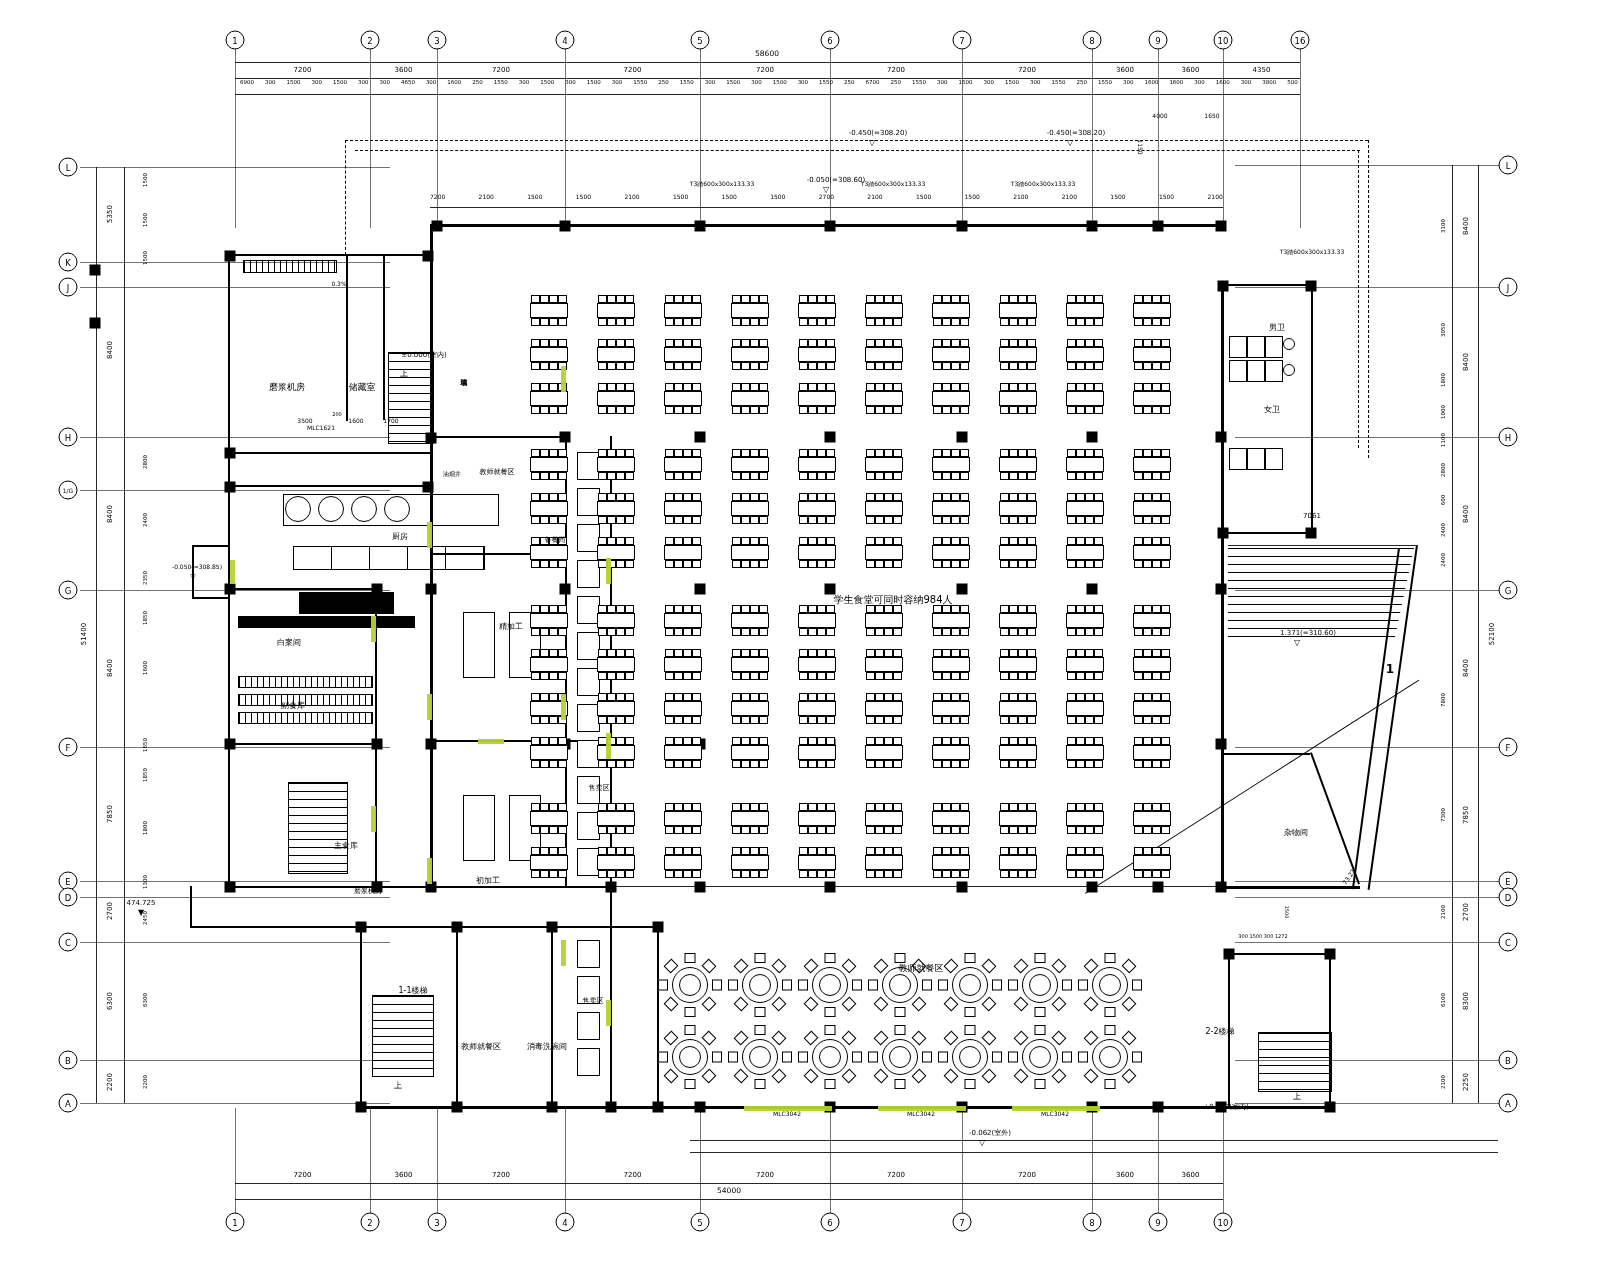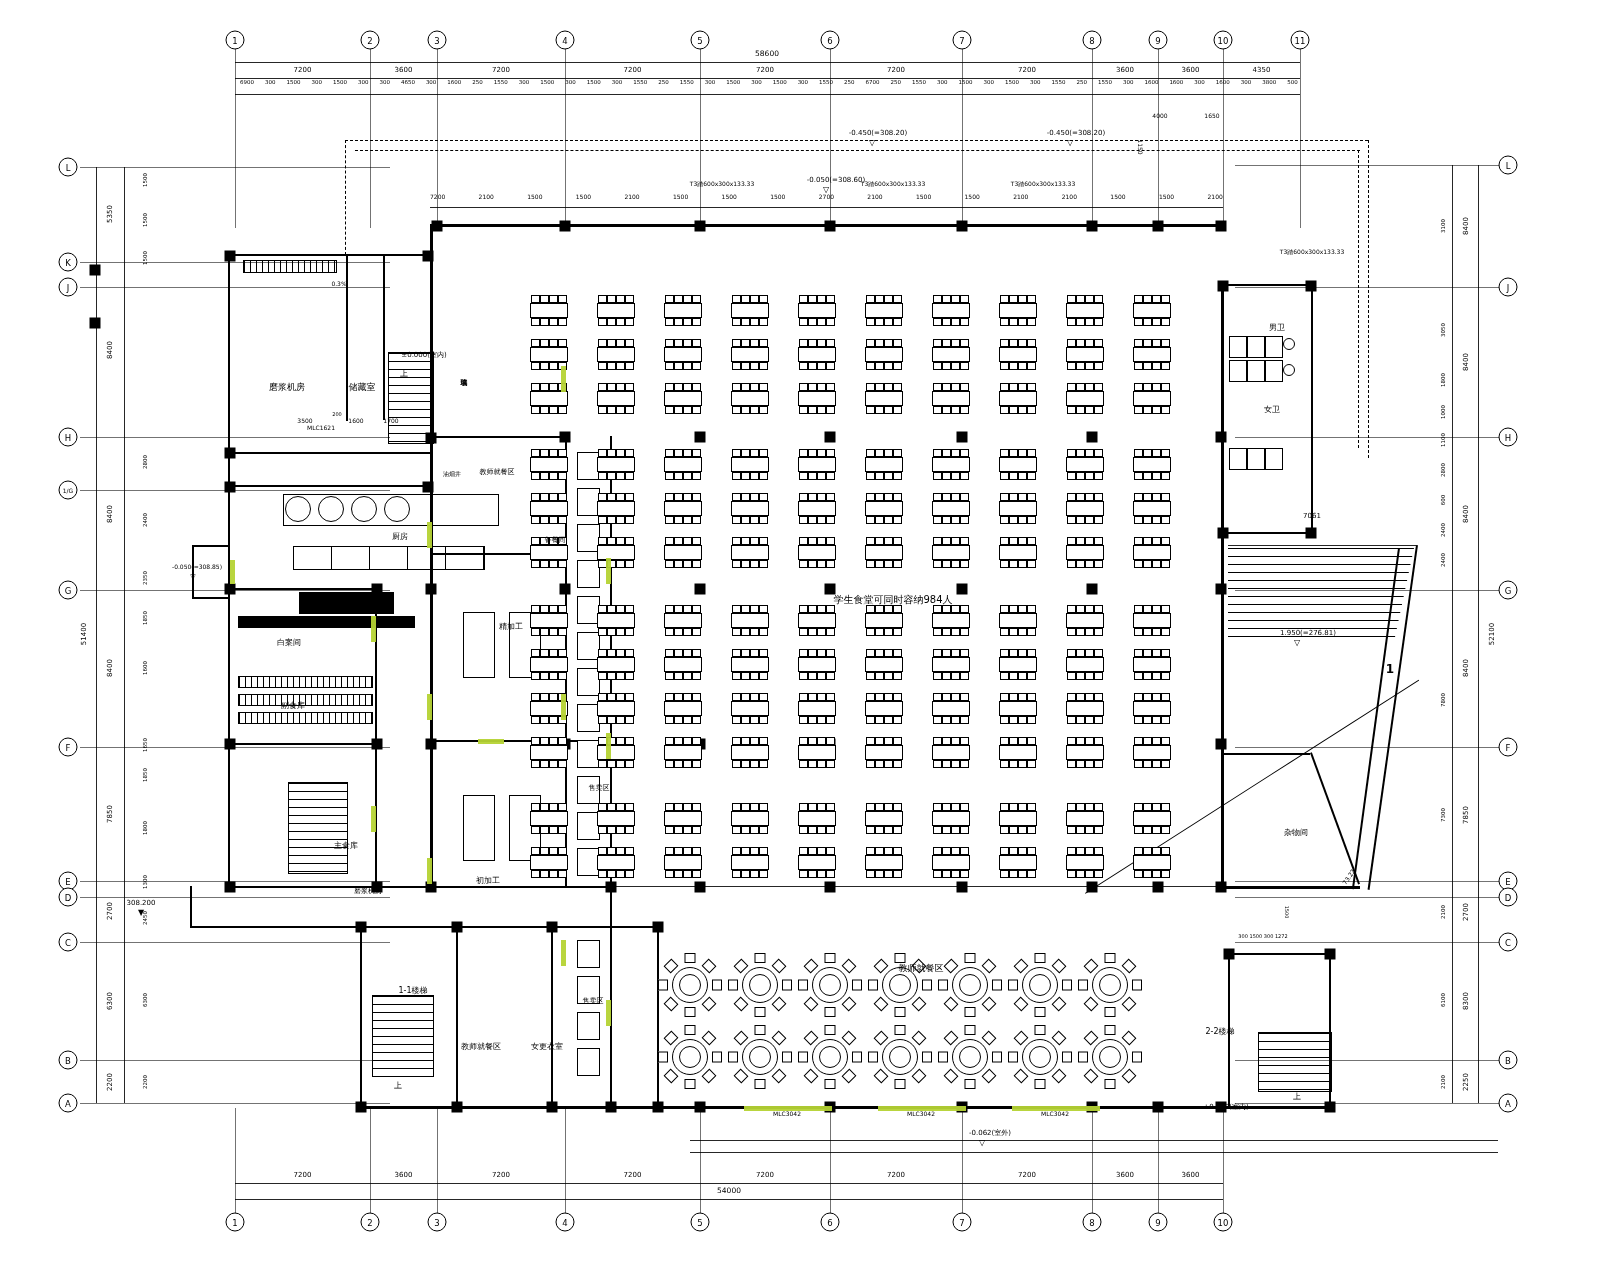--- a/index.html
+++ b/index.html
@@ -1452,21 +1452,21 @@
       <div class="bub" style="position: absolute; left: 830px; top: 40px; font-size: 8.5px;">6</div>
       <div style="position: absolute; left: 830px; top: 48px; width: 1px; height: 180px; background: rgb(0, 0, 0); opacity: 0.55;"></div>
       <div class="bub" style="position: absolute; left: 962px; top: 40px; font-size: 8.5px;">7</div>
       <div style="position: absolute; left: 962px; top: 48px; width: 1px; height: 180px; background: rgb(0, 0, 0); opacity: 0.55;"></div>
       <div class="bub" style="position: absolute; left: 1092px; top: 40px; font-size: 8.5px;">8</div>
       <div style="position: absolute; left: 1092px; top: 48px; width: 1px; height: 180px; background: rgb(0, 0, 0); opacity: 0.55;"></div>
       <div class="bub" style="position: absolute; left: 1158px; top: 40px; font-size: 8.5px;">9</div>
       <div style="position: absolute; left: 1158px; top: 48px; width: 1px; height: 180px; background: rgb(0, 0, 0); opacity: 0.55;"></div>
       <div class="bub" style="position: absolute; left: 1223px; top: 40px; font-size: 8.5px;">10</div>
       <div style="position: absolute; left: 1223px; top: 48px; width: 1px; height: 180px; background: rgb(0, 0, 0); opacity: 0.55;"></div>
-      <div class="bub" style="position: absolute; left: 1300px; top: 40px; font-size: 8.5px;">11</div>
+      <div class="bub" style="position: absolute; left: 1300px; top: 40px; font-size: 8.5px;">16</div>
       <div style="position: absolute; left: 1300px; top: 48px; width: 1px; height: 180px; background: rgb(0, 0, 0); opacity: 0.55;"></div>
       <div class="bub" style="position: absolute; left: 235px; top: 1222px; font-size: 8.5px;">1</div>
       <div style="position: absolute; left: 235px; top: 1108px; width: 1px; height: 106px; background: rgb(0, 0, 0); opacity: 0.55;"></div>
       <div class="bub" style="position: absolute; left: 370px; top: 1222px; font-size: 8.5px;">2</div>
       <div style="position: absolute; left: 370px; top: 1108px; width: 1px; height: 106px; background: rgb(0, 0, 0); opacity: 0.55;"></div>
       <div class="bub" style="position: absolute; left: 437px; top: 1222px; font-size: 8.5px;">3</div>
       <div style="position: absolute; left: 437px; top: 1108px; width: 1px; height: 106px; background: rgb(0, 0, 0); opacity: 0.55;"></div>
       <div class="bub" style="position: absolute; left: 565px; top: 1222px; font-size: 8.5px;">4</div>
       <div style="position: absolute; left: 565px; top: 1108px; width: 1px; height: 106px; background: rgb(0, 0, 0); opacity: 0.55;"></div>
       <div class="bub" style="position: absolute; left: 700px; top: 1222px; font-size: 8.5px;">5</div>
@@ -1673,40 +1673,40 @@
       <div class="lbl" style="position: absolute; left: 511px; top: 627px; font-size: 8px; transform: translate(-50%, -50%);">精加工</div>
       <div class="lbl" style="position: absolute; left: 488px; top: 881px; font-size: 8px; transform: translate(-50%, -50%);">初加工</div>
       <div class="lbl" style="position: absolute; left: 599px; top: 788px; font-size: 7px; transform: translate(-50%, -50%);">售卖区</div>
       <div class="lbl" style="position: absolute; left: 593px; top: 1001px; font-size: 7px; transform: translate(-50%, -50%);">售卖区</div>
       <div class="lbl" style="position: absolute; left: 463px; top: 373px; font-size: 7px; transform: translate(-50%, -50%); writing-mode: vertical-rl;">玻璃幕墙</div>
       <div class="lbl" style="position: absolute; left: 1277px; top: 328px; font-size: 8px; transform: translate(-50%, -50%);">男卫</div>
       <div class="lbl" style="position: absolute; left: 1272px; top: 410px; font-size: 8px; transform: translate(-50%, -50%);">女卫</div>
       <div class="lbl" style="position: absolute; left: 1296px; top: 833px; font-size: 8px; transform: translate(-50%, -50%);">杂物间</div>
       <div class="lbl" style="position: absolute; left: 413px; top: 991px; font-size: 8px; transform: translate(-50%, -50%);">1-1楼梯</div>
       <div class="lbl" style="position: absolute; left: 481px; top: 1047px; font-size: 8px; transform: translate(-50%, -50%);">教师就餐区</div>
-      <div class="lbl" style="position: absolute; left: 547px; top: 1047px; font-size: 8px; transform: translate(-50%, -50%);">女更衣室</div>
+      <div class="lbl" style="position: absolute; left: 547px; top: 1047px; font-size: 8px; transform: translate(-50%, -50%);">消毒洗碗间</div>
       <div class="lbl" style="position: absolute; left: 1220px; top: 1032px; font-size: 8px; transform: translate(-50%, -50%);">2-2楼梯</div>
       <div class="lbl" style="position: absolute; left: 424px; top: 355px; font-size: 7px; transform: translate(-50%, -50%);">±0.000(室内)</div>
       <div class="lbl" style="position: absolute; left: 404px; top: 374px; font-size: 8px; transform: translate(-50%, -50%);">上</div>
       <div class="lbl" style="position: absolute; left: 1226px; top: 1107px; font-size: 7px; transform: translate(-50%, -50%);">±0.000(室内)</div>
       <div class="lbl" style="position: absolute; left: 1297px; top: 1097px; font-size: 8px; transform: translate(-50%, -50%);">上</div>
       <div class="lbl" style="position: absolute; left: 398px; top: 1086px; font-size: 8px; transform: translate(-50%, -50%);">上</div>
-      <div class="lbl" style="position: absolute; left: 141px; top: 903px; font-size: 7px; transform: translate(-50%, -50%);">308.200</div>
+      <div class="lbl" style="position: absolute; left: 141px; top: 903px; font-size: 7px; transform: translate(-50%, -50%);">474.725</div>
       <div class="lbl" style="position: absolute; left: 141px; top: 913px; font-size: 8px; transform: translate(-50%, -50%);">▼</div>
       <div class="lbl" style="position: absolute; left: 878px; top: 133px; font-size: 7px; transform: translate(-50%, -50%);">-0.450(=308.20)</div>
       <div class="lbl" style="position: absolute; left: 872px; top: 143px; font-size: 8px; transform: translate(-50%, -50%);">▽</div>
       <div class="lbl" style="position: absolute; left: 1076px; top: 133px; font-size: 7px; transform: translate(-50%, -50%);">-0.450(=308.20)</div>
       <div class="lbl" style="position: absolute; left: 1070px; top: 143px; font-size: 8px; transform: translate(-50%, -50%);">▽</div>
       <div class="lbl" style="position: absolute; left: 836px; top: 180px; font-size: 7px; transform: translate(-50%, -50%);">-0.050(=308.60)</div>
       <div class="lbl" style="position: absolute; left: 826px; top: 190px; font-size: 8px; transform: translate(-50%, -50%);">▽</div>
       <div class="lbl" style="position: absolute; left: 990px; top: 1133px; font-size: 7px; transform: translate(-50%, -50%);">-0.062(室外)</div>
       <div class="lbl" style="position: absolute; left: 982px; top: 1143px; font-size: 8px; transform: translate(-50%, -50%);">▽</div>
       <div class="lbl" style="position: absolute; left: 197px; top: 567px; font-size: 6px; transform: translate(-50%, -50%);">-0.050(=308.85)</div>
       <div class="lbl" style="position: absolute; left: 193px; top: 577px; font-size: 7px; transform: translate(-50%, -50%);">▽</div>
-      <div class="lbl" style="position: absolute; left: 1308px; top: 633px; font-size: 7px; transform: translate(-50%, -50%);">1.950(=276.81)</div>
+      <div class="lbl" style="position: absolute; left: 1308px; top: 633px; font-size: 7px; transform: translate(-50%, -50%);">1.371(=310.60)</div>
       <div class="lbl" style="position: absolute; left: 1297px; top: 643px; font-size: 8px; transform: translate(-50%, -50%);">▽</div>
       <div class="lbl" style="position: absolute; left: 1312px; top: 516px; font-size: 7px; transform: translate(-50%, -50%);">7061</div>
       <div class="lbl" style="position: absolute; left: 1349px; top: 877px; font-size: 6px; transform: translate(-50%, -50%) rotate(-55deg);">73.22</div>
       <div class="lbl" style="position: absolute; left: 722px; top: 184px; font-size: 6px; transform: translate(-50%, -50%);">T3踏600x300x133.33</div>
       <div class="lbl" style="position: absolute; left: 893px; top: 184px; font-size: 6px; transform: translate(-50%, -50%);">T3踏600x300x133.33</div>
       <div class="lbl" style="position: absolute; left: 1043px; top: 184px; font-size: 6px; transform: translate(-50%, -50%);">T3踏600x300x133.33</div>
       <div class="lbl" style="position: absolute; left: 1312px; top: 252px; font-size: 6px; transform: translate(-50%, -50%);">T3踏600x300x133.33</div>
       <div class="lbl" style="position: absolute; left: 321px; top: 428px; font-size: 6px; transform: translate(-50%, -50%);">MLC1621</div>
       <div class="lbl" style="position: absolute; left: 787px; top: 1114px; font-size: 6px; transform: translate(-50%, -50%);">MLC3042</div>
       <div class="lbl" style="position: absolute; left: 921px; top: 1114px; font-size: 6px; transform: translate(-50%, -50%);">MLC3042</div>

